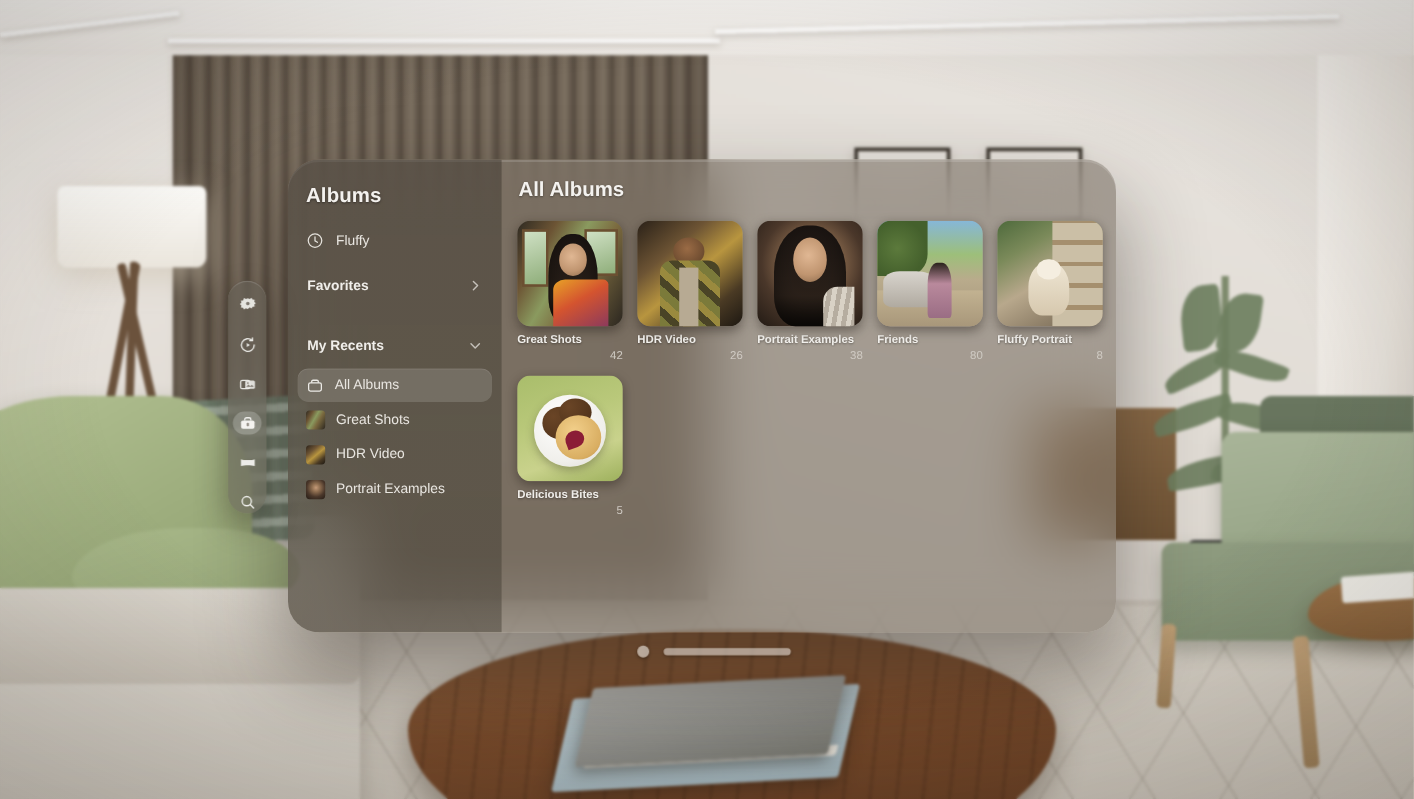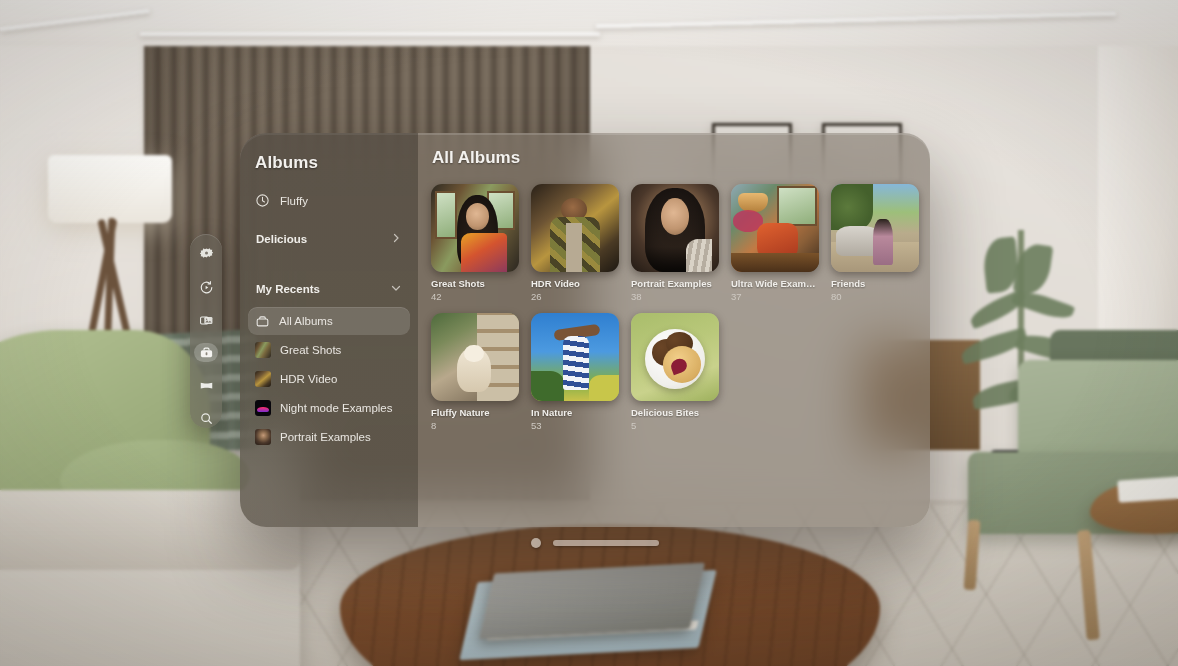--- a/index.html
+++ b/index.html
@@ -246,21 +246,21 @@
   .album-thumb {
     width:88px; height:88px; border-radius:11px; overflow:hidden;
     box-shadow:0 3px 9px rgba(25,18,12,.40);
     position:relative;
   }
   .album-name {
     margin-top:6px; font-size:9.5px; font-weight:bold; color:#f2f0ec;
     white-space:nowrap; overflow:hidden; text-overflow:ellipsis;
     text-shadow:0 1px 2px rgba(0,0,0,.4);
   }
-  .album-count { margin-top:2px; font-size:9.5px; color:#cfcac3; }
+  .album-count { margin-top:2px; font-size:9.5px; color:#cfcac3;text-align:right; }
 
   
   .ph { position:absolute; inset:0; }
   .ph-great {
     background:linear-gradient(120deg,#2e2a22 0%, #6c5434 24%, #8a9a5f 44%, #7b6a3f 62%, #2b2620 100%);
   }
   .ph-hdr {
     background:linear-gradient(140deg,#2a2118 0%, #6d5434 30%, #b8953f 52%, #4a3a24 78%, #1d1812 100%);
   }
   .ph-night { background:#06060a; }
@@ -466,21 +466,21 @@
             <path d="M12 7v5.3l3.2 2" stroke-linecap="round"></path>
         </svg>
       </span>
       <span>Fluffy</span>
     </div>
 
 
     <div class="sb-gap"></div>
 
     <div class="sb-group">
-      <span>Delicious</span>
+      <span>Favorites</span>
       <span class="chev">
         <svg width="12" height="12" viewBox="0 0 24 24" fill="none" stroke="#e7e4df" stroke-width="2.4" stroke-linecap="round" stroke-linejoin="round">
             <path d="M9 5l7 7-7 7"></path>
           </svg>
       </span>
     </div>
 
     <div class="sb-gap"></div>
 
 
@@ -510,26 +510,20 @@
     <div class="sb-album">
       <span class="thumb-sm ph-great"></span>
       <span>Great Shots</span>
     </div>
 
     <div class="sb-album">
       <span class="thumb-sm ph-hdr"></span>
       <span>HDR Video</span>
     </div>
 
-    <div class="sb-album">
-      <span class="thumb-sm" style="background:#08060c;position:relative;overflow:hidden;">
-        <span style="position:absolute;left:12%;top:42%;width:76%;height:36%;border-radius:50% 50% 2px 2px;background:linear-gradient(180deg,#ff2d6a,#7b2ecf);"></span>
-      </span>
-      <span>Night mode Examples</span>
-    </div>
 
     <div class="sb-album">
       <span class="thumb-sm ph-portrait"></span>
       <span>Portrait Examples</span>
     </div>
   </div>
 
   <div id="main">
     <div class="main-title">All Albums</div>
 
@@ -564,67 +558,44 @@
         <div class="album-thumb">
           <div class="ph ph-portrait"></div>
           <div class="hair" style="left:16%;top:4%;width:68%;height:96%;"></div>
           <div class="face" style="left:34%;top:16%;width:32%;height:42%;"></div>
           <div style="position:absolute;left:62%;top:62%;width:30%;height:38%;background:repeating-linear-gradient(100deg,#d9d2c6 0 4px,#b6ada0 4px 8px);border-radius:12px 0 0 0;"></div>
         </div>
         <div class="album-name">Portrait Examples</div>
         <div class="album-count">38</div>
       </div>
 
-      <div class="album">
-        <div class="album-thumb">
-          <div class="ph ph-ultra"></div>
-          <div class="window-pane" style="left:52%;top:2%;width:46%;height:46%;"></div>
-          <div class="lamp-warm"></div>
-          <div style="position:absolute;left:2%;top:30%;width:34%;height:24%;background:#c0335c;border-radius:50%;opacity:.8;"></div>
-          <div style="position:absolute;left:30%;top:44%;width:46%;height:40%;background:linear-gradient(160deg,#e0622f,#a8391f);border-radius:10px;"></div>
-          <div style="position:absolute;left:0;bottom:0;width:100%;height:22%;background:linear-gradient(180deg,#7a5229,#4a3019);"></div>
-        </div>
-        <div class="album-name">Ultra Wide Exam…</div>
-        <div class="album-count">37</div>
-      </div>
 
       <div class="album">
         <div class="album-thumb">
           <div class="ph ph-friends"></div>
           <div style="position:absolute;left:0;top:0;width:48%;height:52%;background:radial-gradient(circle at 40% 50%,#5c7a3c 0%, #44602c 70%);border-radius:0 0 40% 0;"></div>
           <div style="position:absolute;left:0;bottom:0;width:100%;height:34%;background:linear-gradient(180deg,#c2b291,#a8977a);"></div>
           <div class="horse"></div>
           <div class="person-pink"></div>
         </div>
         <div class="album-name">Friends</div>
         <div class="album-count">80</div>
       </div>
 
       <div class="album">
         <div class="album-thumb">
           <div class="ph ph-fluffy"></div>
           <div style="position:absolute;left:52%;top:0;width:48%;height:100%;background:repeating-linear-gradient(0deg,#cbbfa6 0 14px,#a58f6e 14px 18px);"></div>
           <div class="dog"></div>
           <div style="position:absolute;left:38%;top:36%;width:22%;height:20%;border-radius:50%;background:#f5eee0;"></div>
         </div>
-        <div class="album-name">Fluffy Nature</div>
+        <div class="album-name">Fluffy Portrait</div>
         <div class="album-count">8</div>
       </div>
 
-      <div class="album">
-        <div class="album-thumb">
-          <div class="ph ph-nature"></div>
-          <div style="position:absolute;left:0;bottom:0;width:38%;height:34%;background:#3f6b2c;border-radius:0 40% 0 0;"></div>
-          <div style="position:absolute;right:0;bottom:0;width:34%;height:30%;background:#c8c64a;border-radius:40% 0 0 0;"></div>
-          <div class="arm-up"></div>
-          <div class="sky-figure"></div>
-        </div>
-        <div class="album-name">In Nature</div>
-        <div class="album-count">53</div>
-      </div>
 
       <div class="album">
         <div class="album-thumb">
           <div class="ph ph-bites"></div>
           <div class="plate"></div>
           <div class="sprinkle-cookie"></div>
           <div class="sprinkle-cookie" style="left:40%;top:22%;width:30%;height:26%;"></div>
           <div class="pastry"></div>
           <div class="jam"></div>
         </div>

